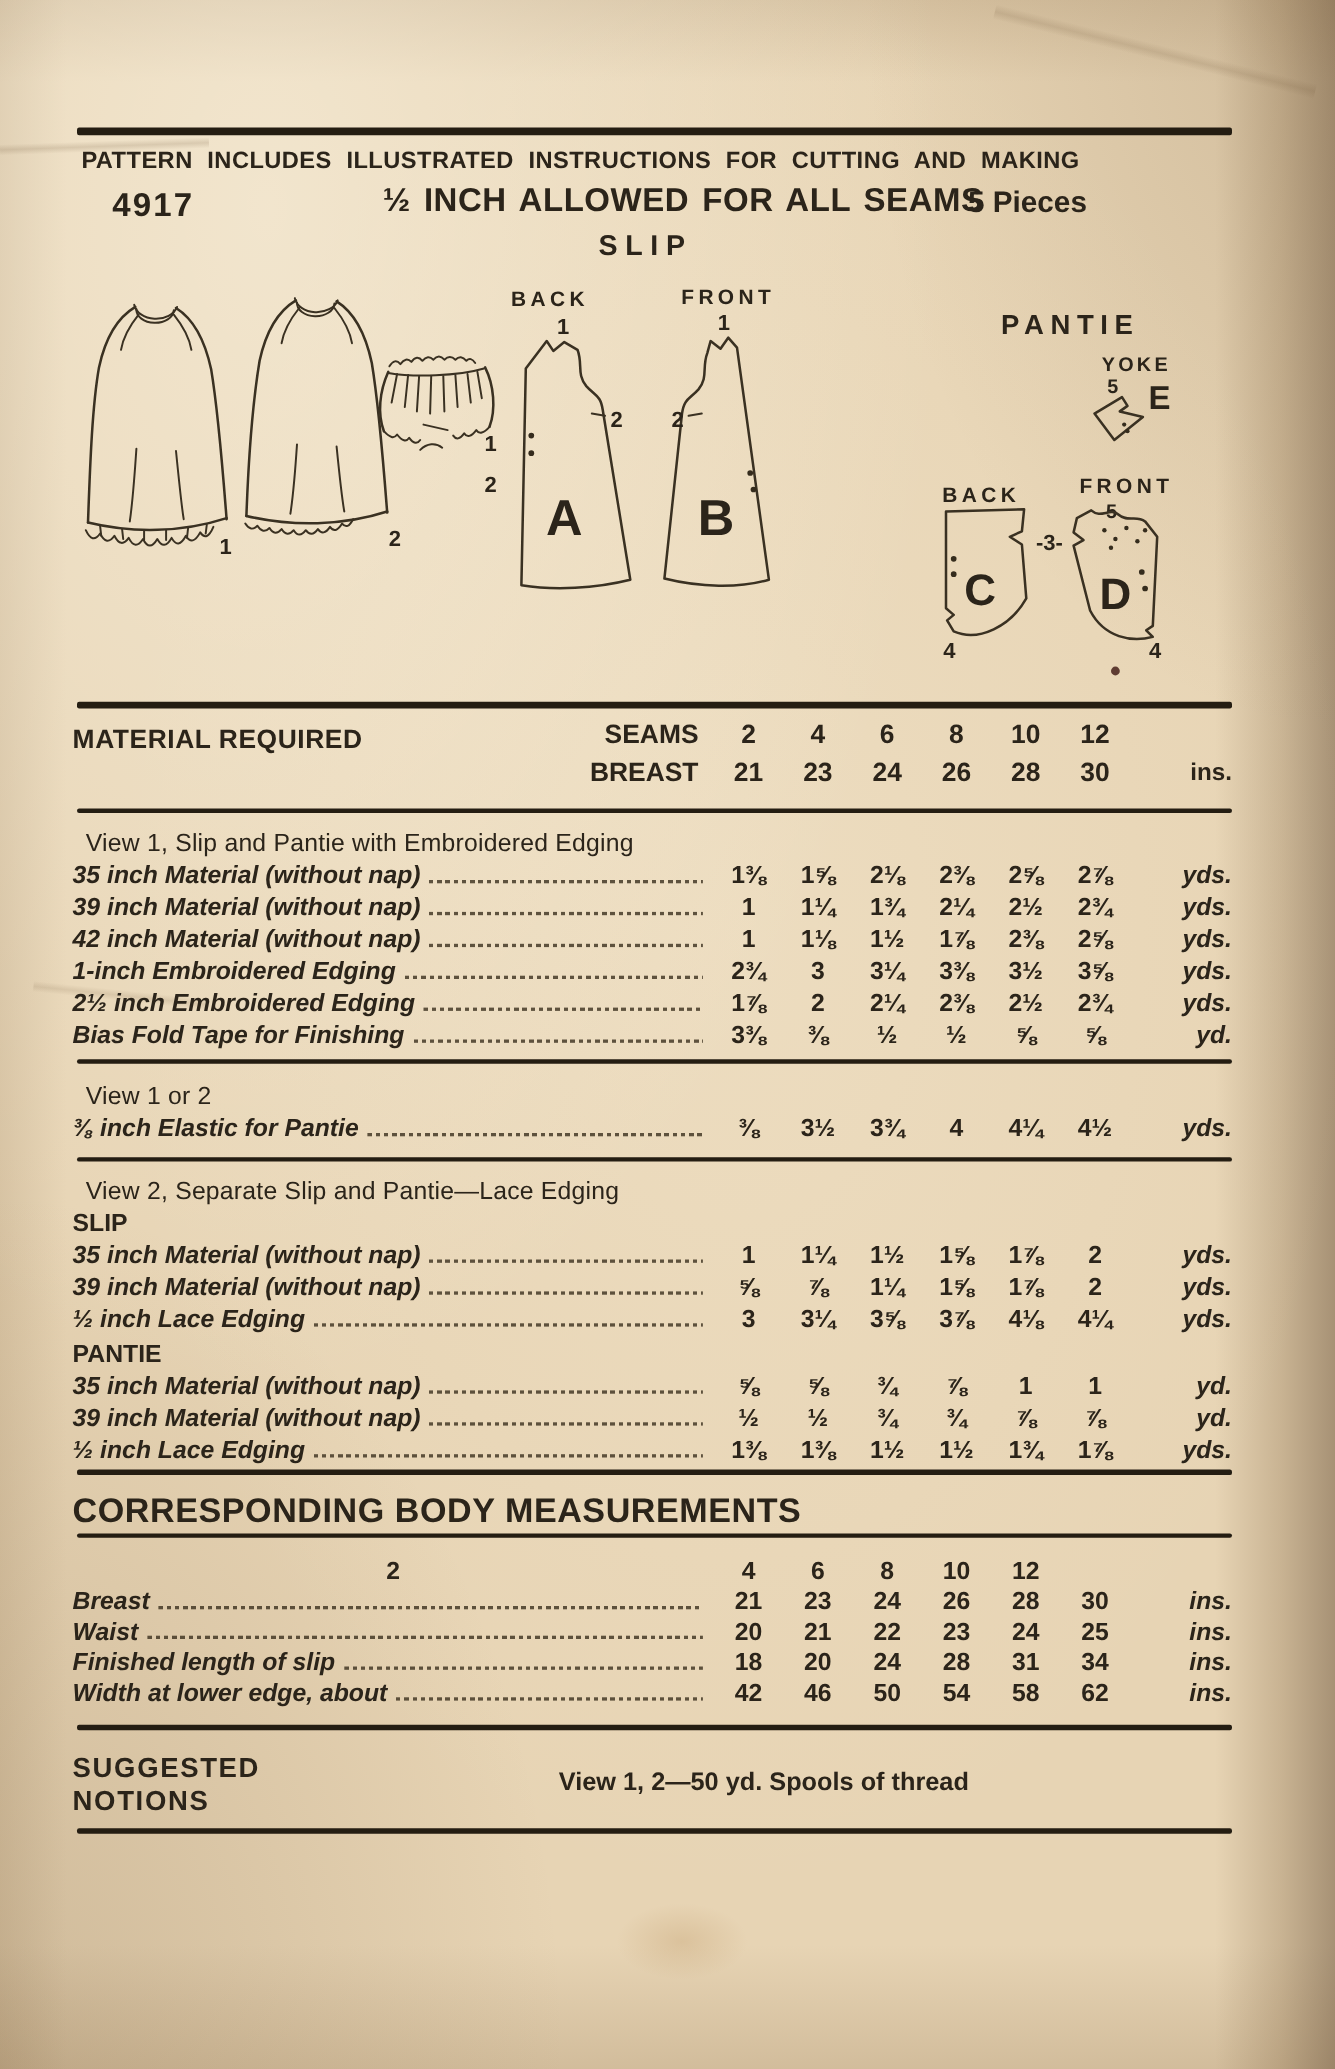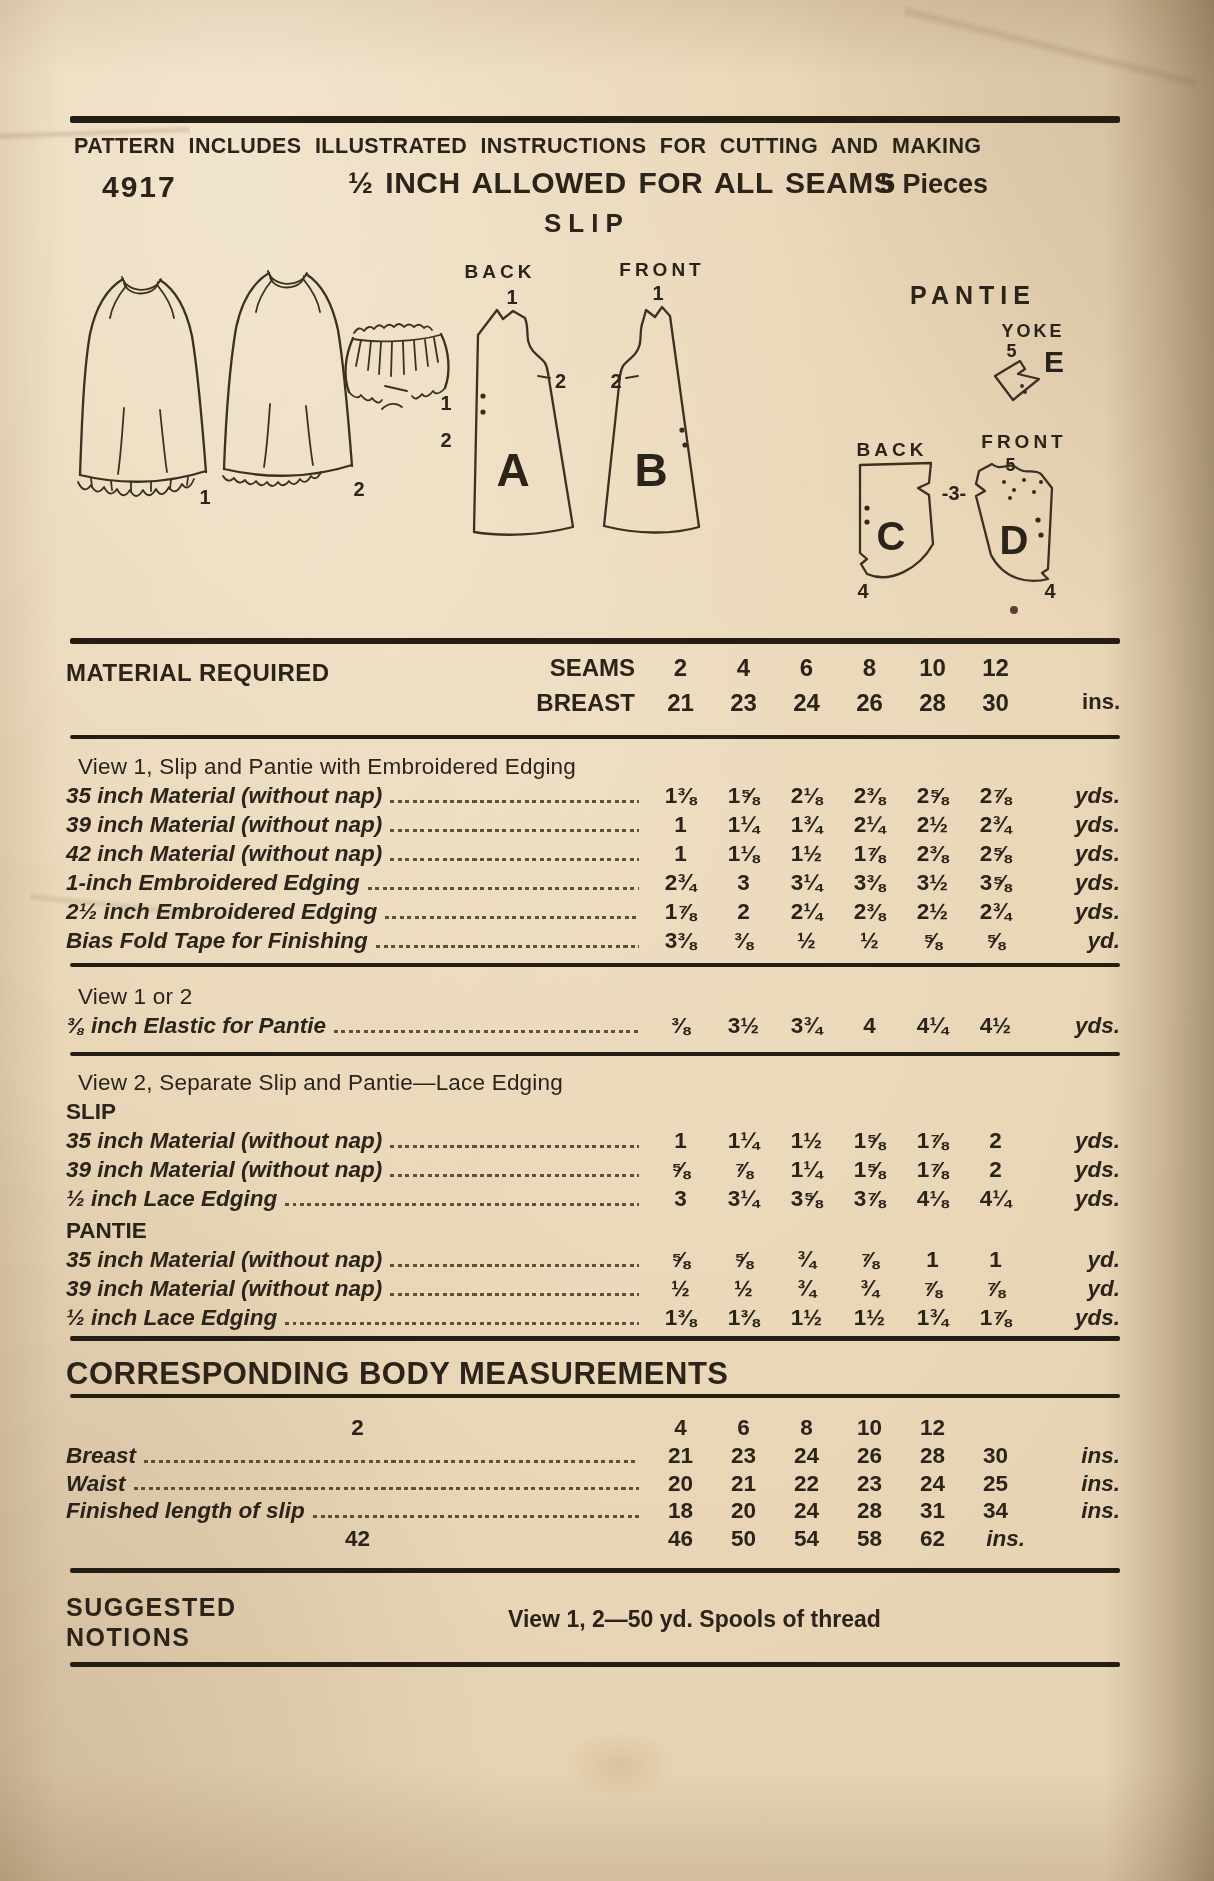--- a/index.html
+++ b/index.html
@@ -460,20 +460,24 @@
           </span>
           <span class="val">18</span>
           <span class="val">20</span>
           <span class="val">24</span>
           <span class="val">28</span>
           <span class="val">31</span>
           <span class="val">34</span>
           <span class="unit">ins.</span>
         </div>
         <div class="mrow">
+          <span class="labwrap">
+            <span class="rlabel">Width at lower edge, about</span>
+            <span class="leader"></span>
+          </span>
           <span class="val">42</span>
           <span class="val">46</span>
           <span class="val">50</span>
           <span class="val">54</span>
           <span class="val">58</span>
           <span class="val">62</span>
           <span class="unit">ins.</span>
         </div>
       </div>
 

